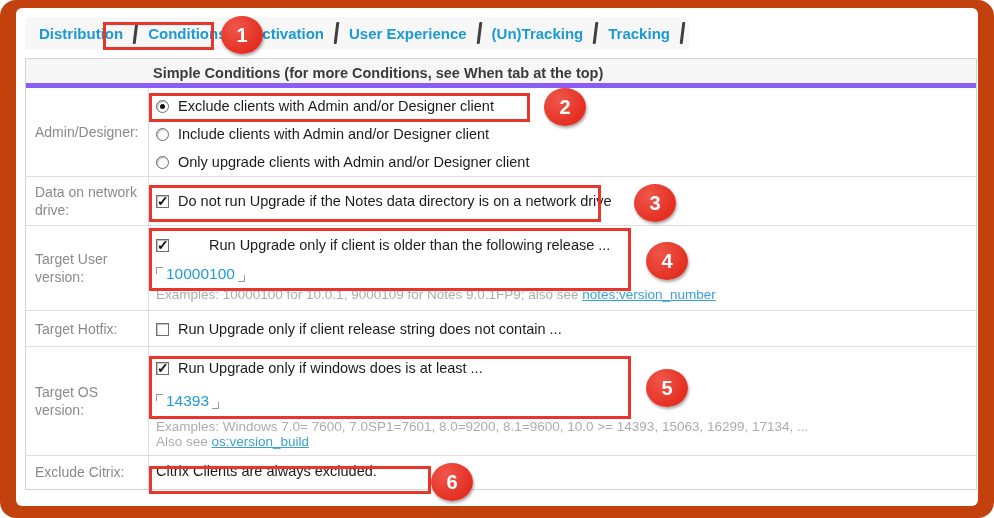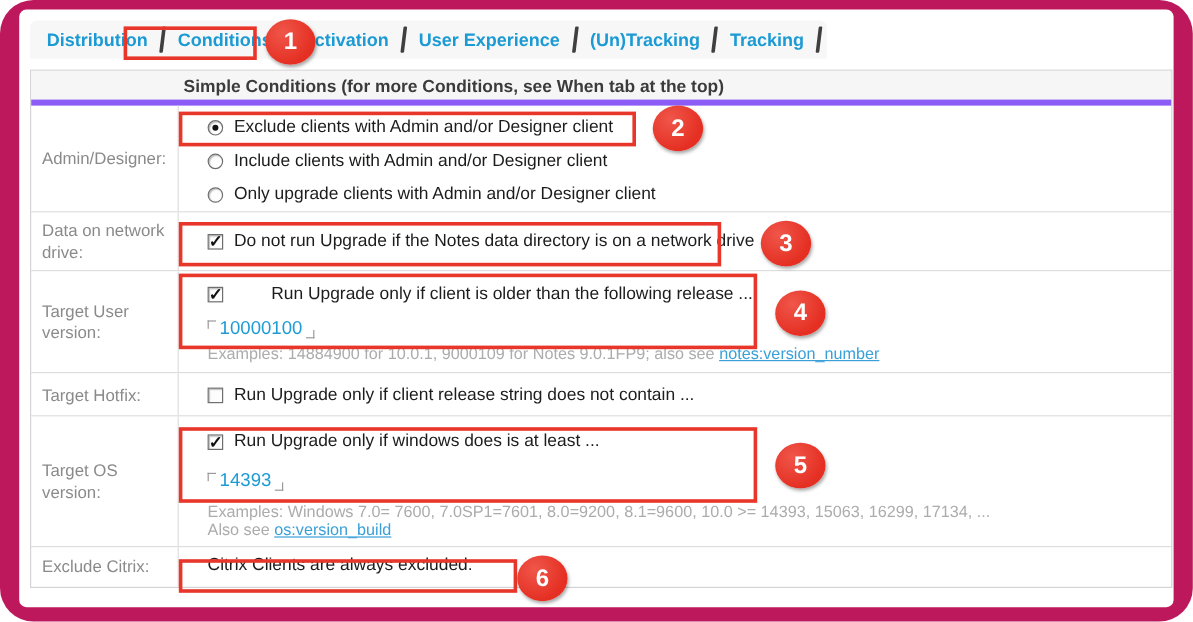--- a/index.html
+++ b/index.html
@@ -1,34 +1,34 @@
 <!DOCTYPE html>
 <html><head>
 <meta charset="utf-8">
 <style>
   * { margin:0; padding:0; box-sizing:border-box; }
   html,body { width:994px; height:518px; background:#ffffff; font-family:"Liberation Sans", sans-serif; }
-  .frame { position:absolute; left:0; top:0; width:994px; height:518px; background:#be185d; border-radius:28px; }
+  .frame { position:absolute; left:0; top:0; width:994px; height:518px; background:#c2410c; border-radius:16px; }
   .canvas { position:absolute; left:16px; top:8px; width:962px; height:498px; background:#ffffff; border-radius:6px; overflow:hidden; }
 
   
   .tabbar { position:absolute; left:9px; top:9px; height:32px; display:flex; align-items:center;
             background:#f7f7f7; border-radius:6px 6px 0 0; padding:0 4px; }
   .tab { font-size:15px; font-weight:bold; color:#1b9ad3; padding:5px 10px; white-space:nowrap; cursor:default; }
   .tabsep { width:3px; height:22px; background:#3f3f3f; transform:skewX(-7deg); border-radius:1px; margin:0 1px; }
 
   
   .cond-table { position:absolute; left:9px; top:50px; width:952px; border:1px solid #d4d4d4; background:#fff; }
   .t-header { height:29px; background:#f6f6f6; border-bottom:5px solid #8b5cf6;
               font-size:14.5px; font-weight:bold; color:#3b3b3b; line-height:29px; padding-left:127px; }
   .t-row { display:grid; grid-template-columns:123px 1fr; border-bottom:1px solid #dedede; }
   .t-row:last-child { border-bottom:none; }
   .cell-label { border-right:1px solid #dedede; color:#8a8a8a; font-size:14px; padding:6px 4px 6px 9px; line-height:18px; }
   .cell-label.vcenter { display:flex; align-items:center; }
-  .cell-content { padding:0 6px 0 7px; font-size:14.5px; color:#1c1c1c;margin-left:17px; }
+  .cell-content { padding:0 6px 0 7px; font-size:14.5px; color:#1c1c1c; }
 
   .opt-line { display:flex; align-items:center; height:28px; }
   .ctrl-text { font-size:14.5px; color:#1c1c1c; }
 
   
   .radio { width:13px; height:13px; border-radius:50%; background:#fdfdfd; border:1px solid #6e6e6e;
            box-shadow:inset 1px 1px 1px rgba(0,0,0,.25); margin-right:9px; position:relative; flex:0 0 auto; }
   .radio.checked::after { content:""; position:absolute; left:3px; top:3px; width:5px; height:5px;
            border-radius:50%; background:#111; }
   .checkbox { width:13px; height:13px; background:#fdfdfd; border:1px solid #6e6e6e;
@@ -111,21 +111,21 @@
         <div class="cell-content" style="padding-top:7px;">
           <div class="opt-line" style="height:24px;gap:31px;">
             <span class="checkbox checked"></span>
             <span class="ctrl-text">Run Upgrade only if client is older than the following release ...</span>
           </div>
           <div class="field-line">
             <span class="corner tl"></span>
             <span class="field-value">10000100</span>
             <span class="corner br"></span>
           </div>
-          <div class="example"><span>Examples: 14884900 for 10.0.1, 9000109 for Notes 9.0.1FP9; also see </span><span class="ex-link">notes:version_number</span></div>
+          <div class="example"><span>Examples: 10000100 for 10.0.1, 9000109 for Notes 9.0.1FP9; also see </span><span class="ex-link">notes:version_number</span></div>
         </div>
       </div>
 
       <div class="t-row" style="height:36px;">
         <div class="cell-label vcenter" style="padding-top:2px;padding-bottom:2px;">Target Hotfix:</div>
         <div class="cell-content" style="padding-top:5px;">
           <div class="opt-line" style="height:26px;">
             <span class="checkbox"></span>
             <span class="ctrl-text">Run Upgrade only if client release string does not contain ...</span>
           </div>

